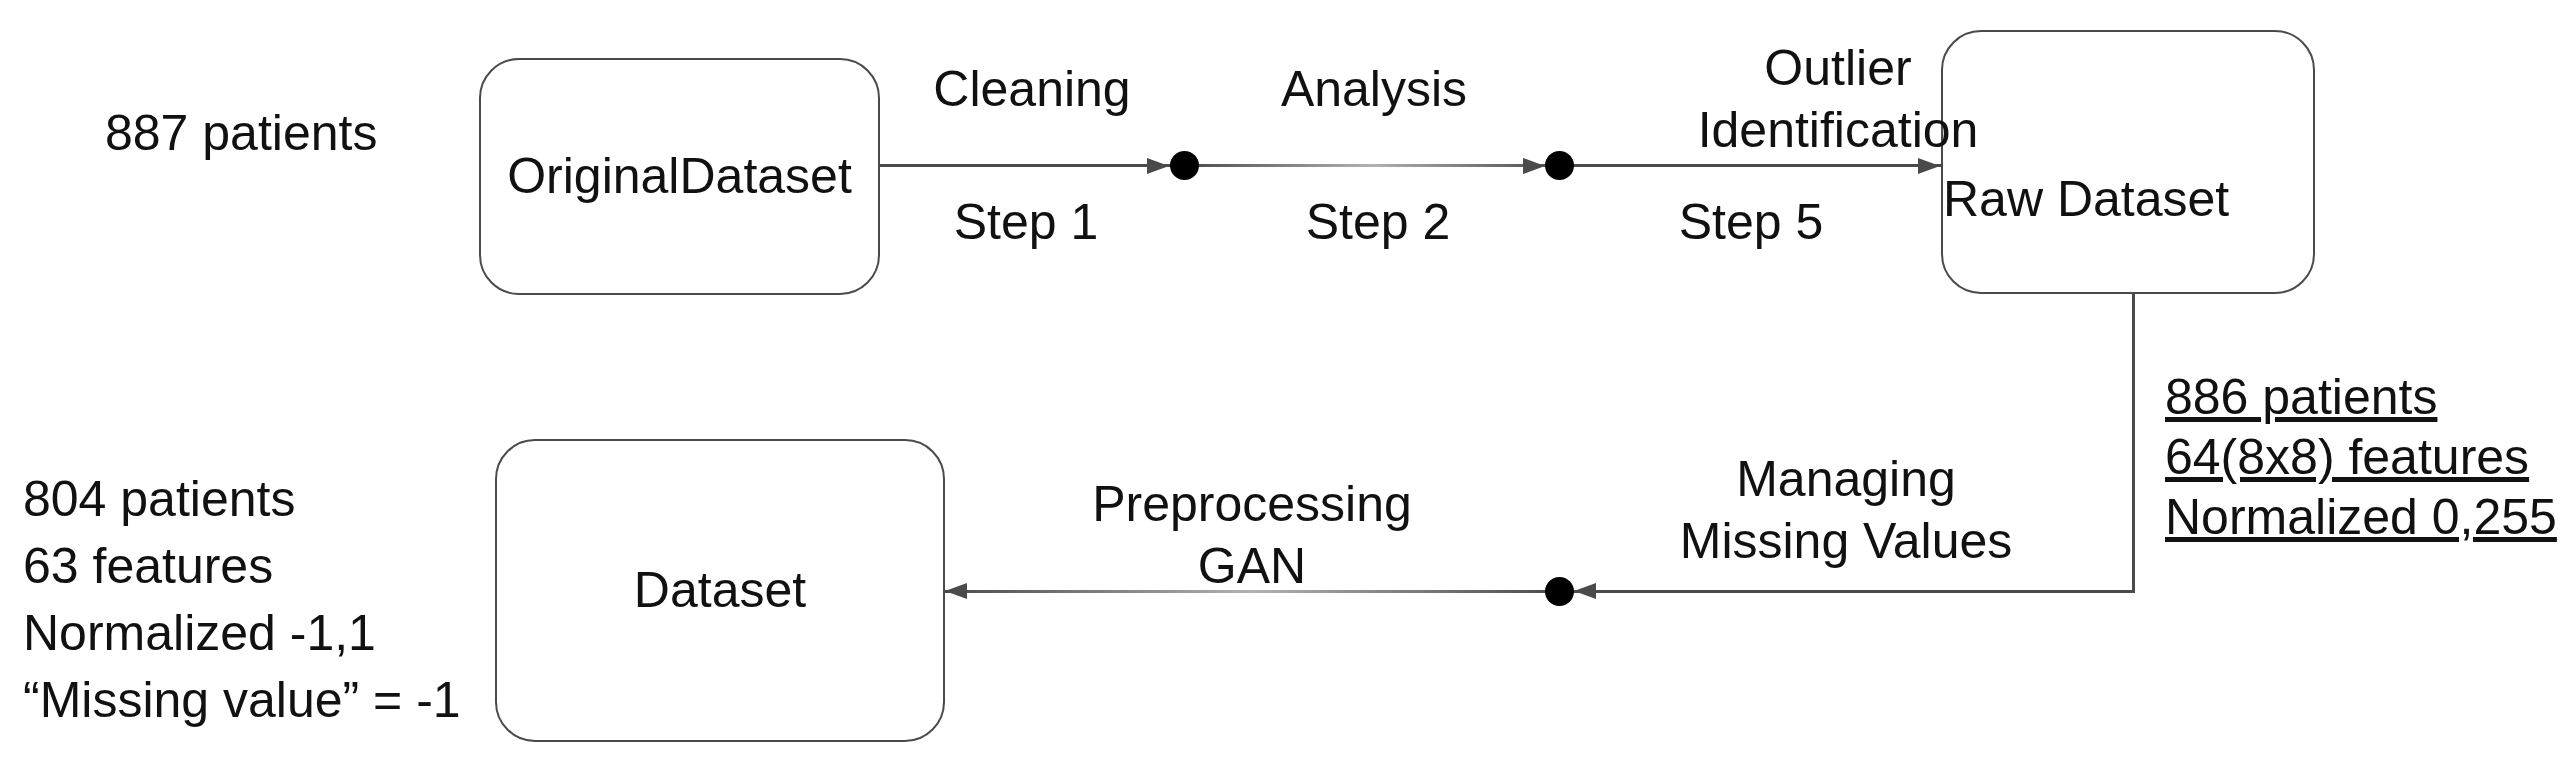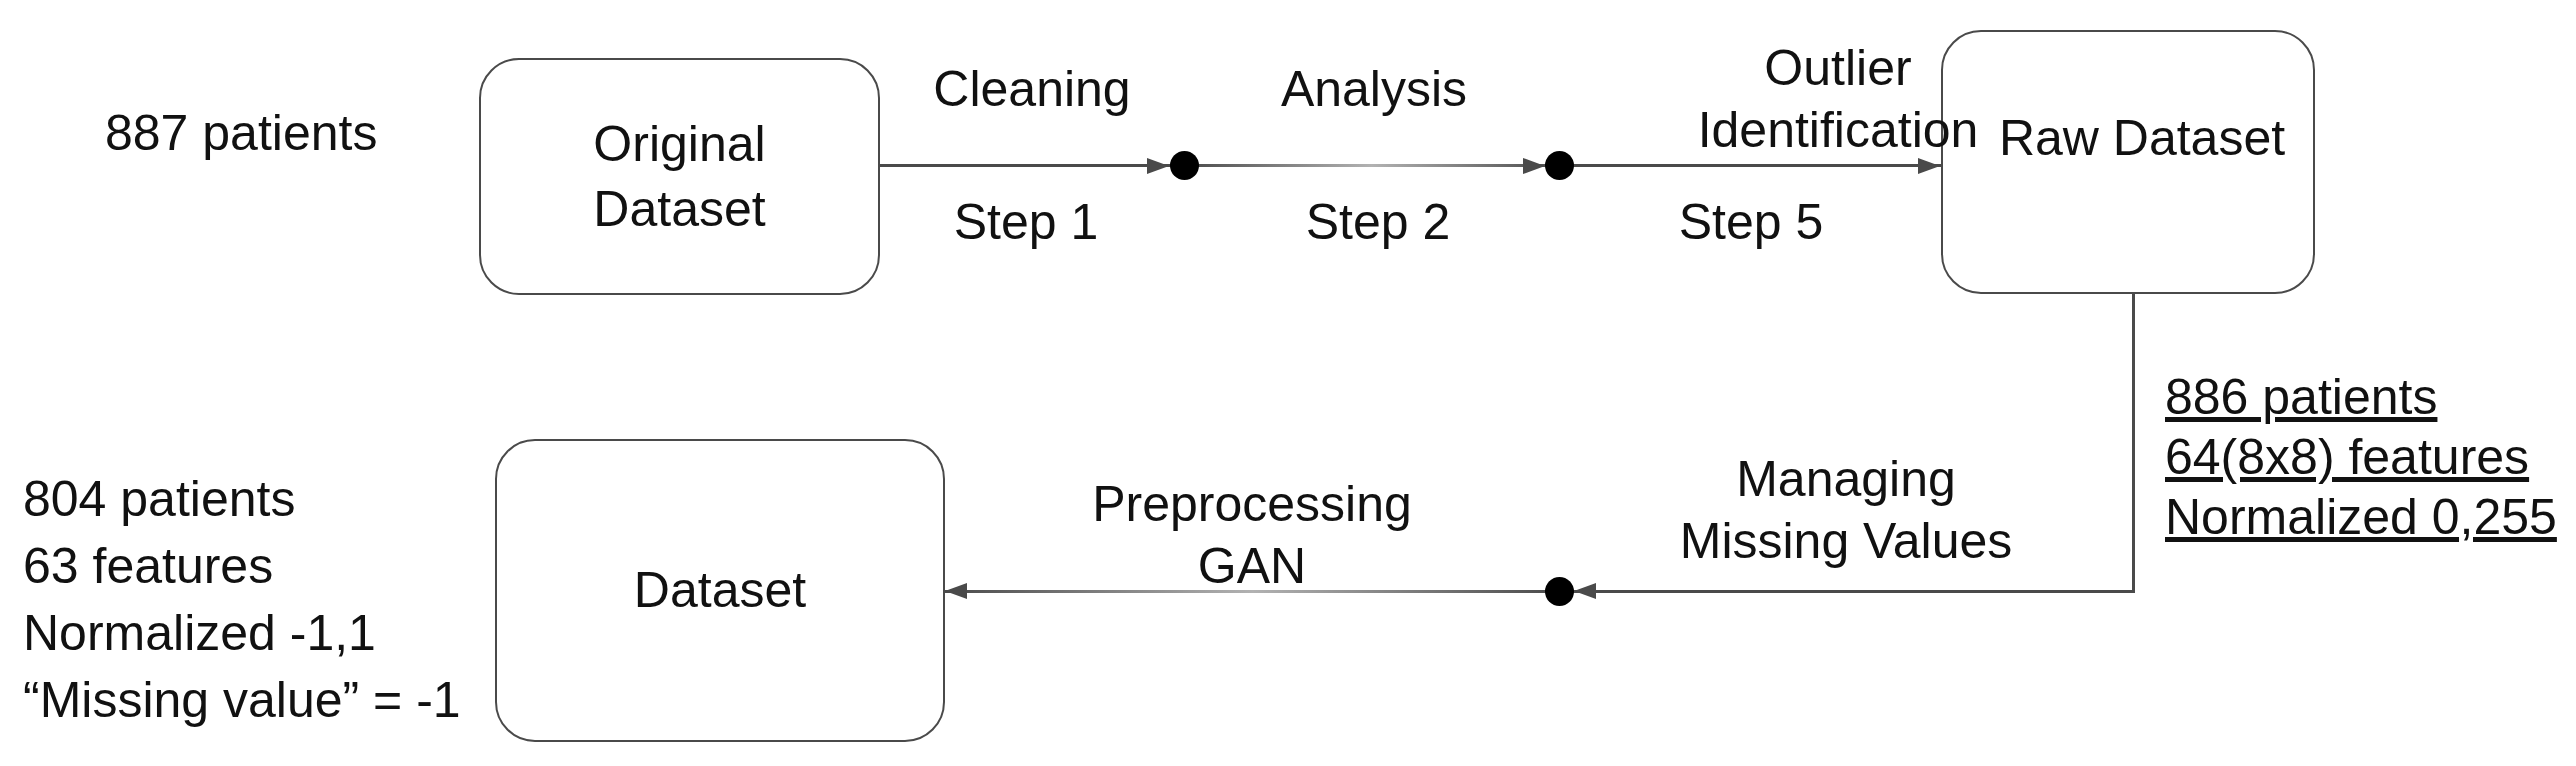--- a/index.html
+++ b/index.html
@@ -12,29 +12,29 @@
     color: #111111;
     overflow: hidden;
   }
   .node {
     position: absolute;
     border: 2.6px solid #4a4a4a;
     border-radius: 40px;
     background: #ffffff;
     box-sizing: border-box;
     display: flex;
-    flex-direction: column;
+    flex-direction: row;
     align-items: center;
     justify-content: center;
     text-align: center;
     font-size: 50px;
     line-height: 65px;
     white-space: nowrap;
   }
-  .node.top-label { justify-content: flex-start; padding-left: 28px; }
+  .node.top-label { justify-content: flex-start; }
   .ann {
     position: absolute;
     font-size: 50px;
     line-height: 62px;
     white-space: nowrap;
   }
   .ann.centered { transform: translateX(-50%); text-align: center; }
   .ann.tall { line-height: 67px; }
   .ann.tight { line-height: 60px; text-decoration: underline; }
   .hline, .vline { position: absolute; background: #4a4a4a; }

